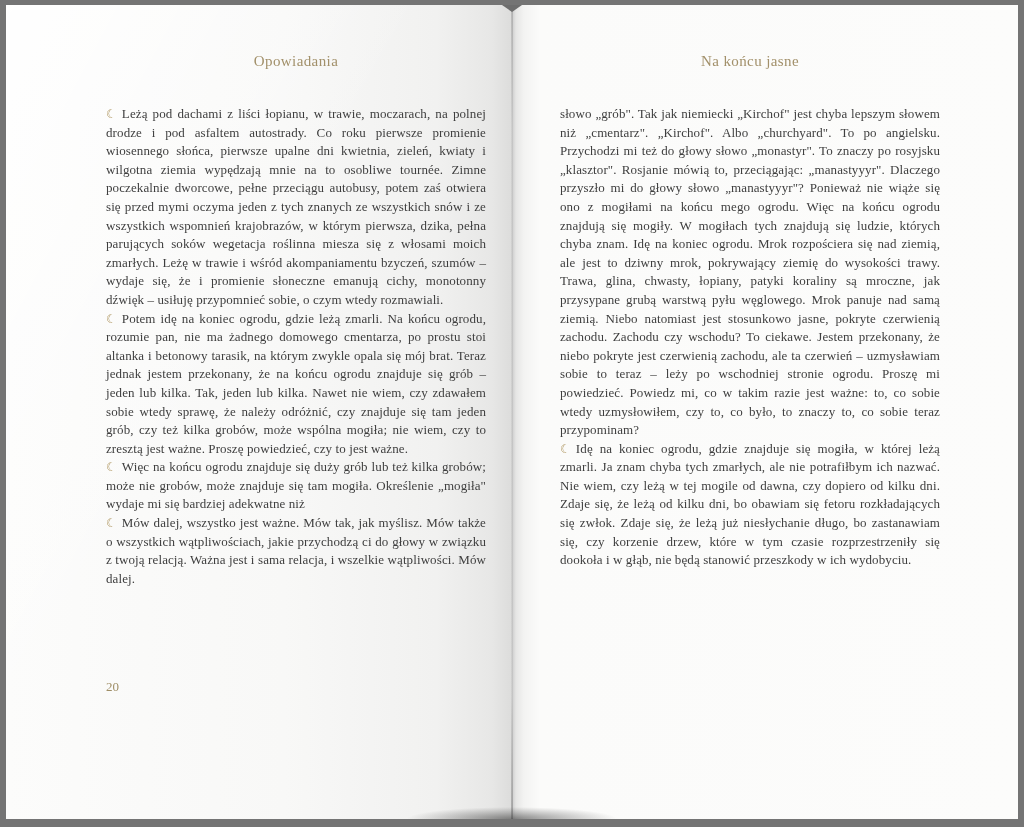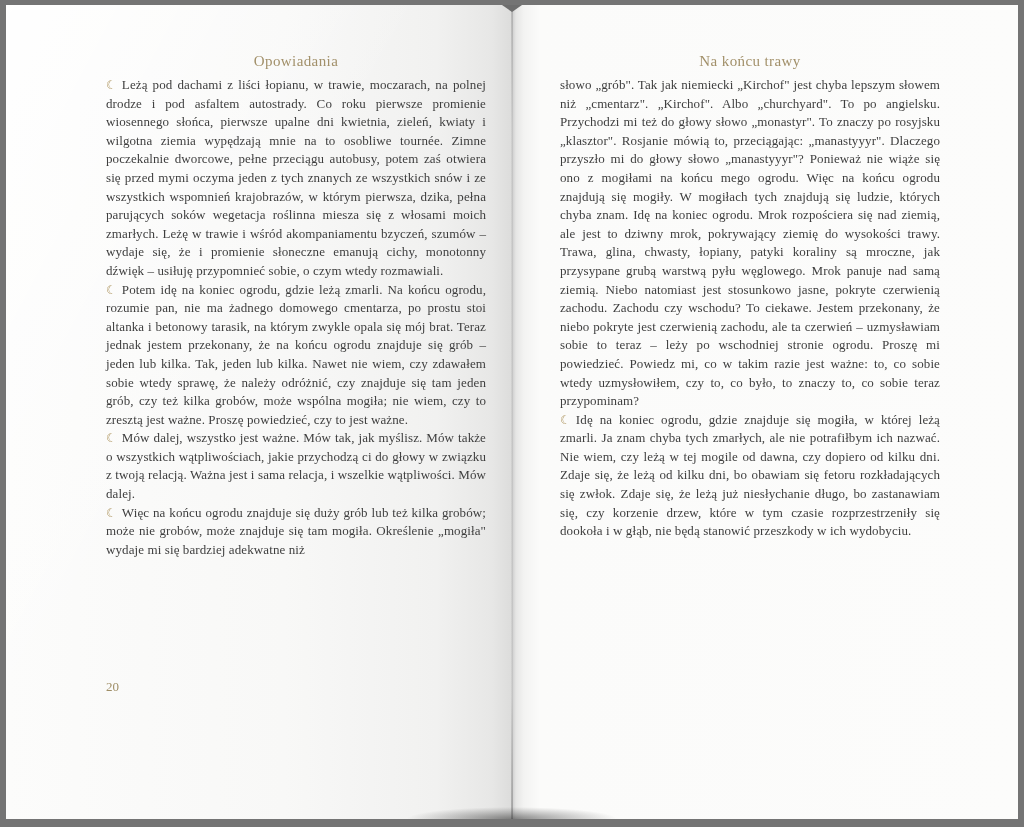--- a/index.html
+++ b/index.html
@@ -47,21 +47,21 @@
     width: 380px;
     text-align: center;
     font-size: 15px;
     letter-spacing: 0.4px;
     color: #a2906a;
   }
   .page-left .page-header { left: 100px; }
   .page-right .page-header { left: 48px; }
   .text-block {
     position: absolute;
-    top: 71px;
+    top: 100px;
     width: 380px;
     text-align: justify;
     font-size: 13px;
     line-height: 18.6px;
     letter-spacing: 0.1px;
     color: #3e3e3e;
   }
   .page-left .text-block { left: 100px; }
   .page-right .text-block { left: 48px; }
   .para { margin: 0; }
@@ -120,28 +120,28 @@
 </head>
 <body>
 
 <div class="book">
 
   <div class="page page-left">
     <div class="page-header">Opowiadania</div>
     <div class="text-block">
       <p class="para"><span class="crescent">☾</span><span class="ptext">Leżą pod dachami z liści łopianu, w trawie, moczarach, na polnej drodze i pod asfaltem autostrady. Co roku pierwsze promienie wiosennego słońca, pierwsze upalne dni kwietnia, zieleń, kwiaty i wilgotna ziemia wypędzają mnie na to osobliwe tournée. Zimne poczekalnie dworcowe, pełne przeciągu autobusy, potem zaś otwiera się przed mymi oczyma jeden z tych znanych ze wszystkich snów i ze wszystkich wspomnień krajobrazów, w którym pierwsza, dzika, pełna parujących soków wegetacja roślinna miesza się z włosami moich zmarłych. Leżę w trawie i wśród akompaniamentu bzyczeń, szumów – wydaje się, że i promienie słoneczne emanują cichy, monotonny dźwięk – usiłuję przypomnieć sobie, o czym wtedy rozmawiali.</span></p>
       <p class="para gap-above"><span class="crescent">☾</span><span class="ptext">Potem idę na koniec ogrodu, gdzie leżą zmarli. Na końcu ogrodu, rozumie pan, nie ma żadnego domowego cmentarza, po prostu stoi altanka i betonowy tarasik, na którym zwykle opala się mój brat. Teraz jednak jestem przekonany, że na końcu ogrodu znajduje się grób – jeden lub kilka. Tak, jeden lub kilka. Nawet nie wiem, czy zdawałem sobie wtedy sprawę, że należy odróżnić, czy znajduje się tam jeden grób, czy też kilka grobów, może wspólna mogiła; nie wiem, czy to zresztą jest ważne. Proszę powiedzieć, czy to jest ważne.</span></p>
+      <p class="para"><span class="crescent">☾</span><span class="ptext">Więc na końcu ogrodu znajduje się duży grób lub też kilka grobów; może nie grobów, może znajduje się tam mogiła. Określenie „mogiła" wydaje mi się bardziej adekwatne niż</span></p>
       <p class="para"><span class="crescent">☾</span><span class="ptext">Mów dalej, wszystko jest ważne. Mów tak, jak myślisz. Mów także o wszystkich wątpliwościach, jakie przychodzą ci do głowy w związku z twoją relacją. Ważna jest i sama relacja, i wszelkie wątpliwości. Mów dalej.</span></p>
-      <p class="para"><span class="crescent">☾</span><span class="ptext">Więc na końcu ogrodu znajduje się duży grób lub też kilka grobów; może nie grobów, może znajduje się tam mogiła. Określenie „mogiła" wydaje mi się bardziej adekwatne niż</span></p>
     </div>
     <div class="page-num">20</div>
   </div>
 
   <div class="page page-right">
-    <div class="page-header">Na końcu trawy</div>
+    <div class="page-header">Na końcu jasne</div>
     <div class="text-block">
       <p class="para"><span class="ptext">słowo „grób". Tak jak niemiecki „Kirchof" jest chyba lepszym słowem niż „cmentarz". „Kirchof". Albo „churchyard". To po angielsku. Przychodzi mi też do głowy słowo „monastyr". To znaczy po rosyjsku „klasztor". Rosjanie mówią to, przeciągając: „manastyyyr". Dlaczego przyszło mi do głowy słowo „manastyyyr"? Ponieważ nie wiąże się ono z mogiłami na końcu mego ogrodu. Więc na końcu ogrodu znajdują się mogiły. W mogiłach tych znajdują się ludzie, których chyba znam. Idę na koniec ogrodu. Mrok rozpościera się nad ziemią, ale jest to dziwny mrok, pokrywający ziemię do wysokości trawy. Trawa, glina, chwasty, łopiany, patyki koraliny są mroczne, jak przysypane grubą warstwą pyłu węglowego. Mrok panuje nad samą ziemią. Niebo natomiast jest stosunkowo jasne, pokryte czerwienią zachodu. Zachodu czy wschodu? To ciekawe. Jestem przekonany, że niebo pokryte jest czerwienią zachodu, ale ta czerwień – uzmysławiam sobie to teraz – leży po wschodniej stronie ogrodu. Proszę mi powiedzieć. Powiedz mi, co w takim razie jest ważne: to, co sobie wtedy uzmysłowiłem, czy to, co było, to znaczy to, co sobie teraz przypominam?</span></p>
       <p class="para"><span class="crescent">☾</span><span class="ptext">Idę na koniec ogrodu, gdzie znajduje się mogiła, w której leżą zmarli. Ja znam chyba tych zmarłych, ale nie potrafiłbym ich nazwać. Nie wiem, czy leżą w tej mogile od dawna, czy dopiero od kilku dni. Zdaje się, że leżą od kilku dni, bo obawiam się fetoru rozkładających się zwłok. Zdaje się, że leżą już niesłychanie długo, bo zastanawiam się, czy korzenie drzew, które w tym czasie rozprzestrzeniły się dookoła i w głąb, nie będą stanowić przeszkody w ich wydobyciu.</span></p>
     </div>
   </div>
 
   <div class="spine-crease"></div>
   <div class="spine-notch"></div>
   <div class="spine-shadow"></div>
 </div>

